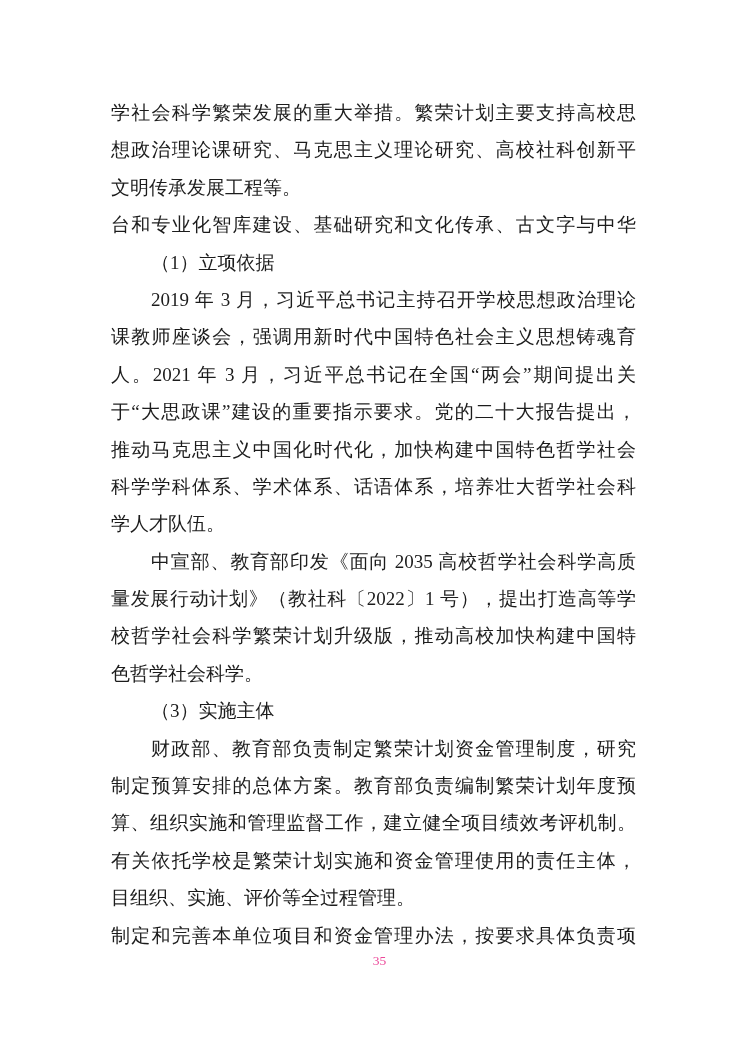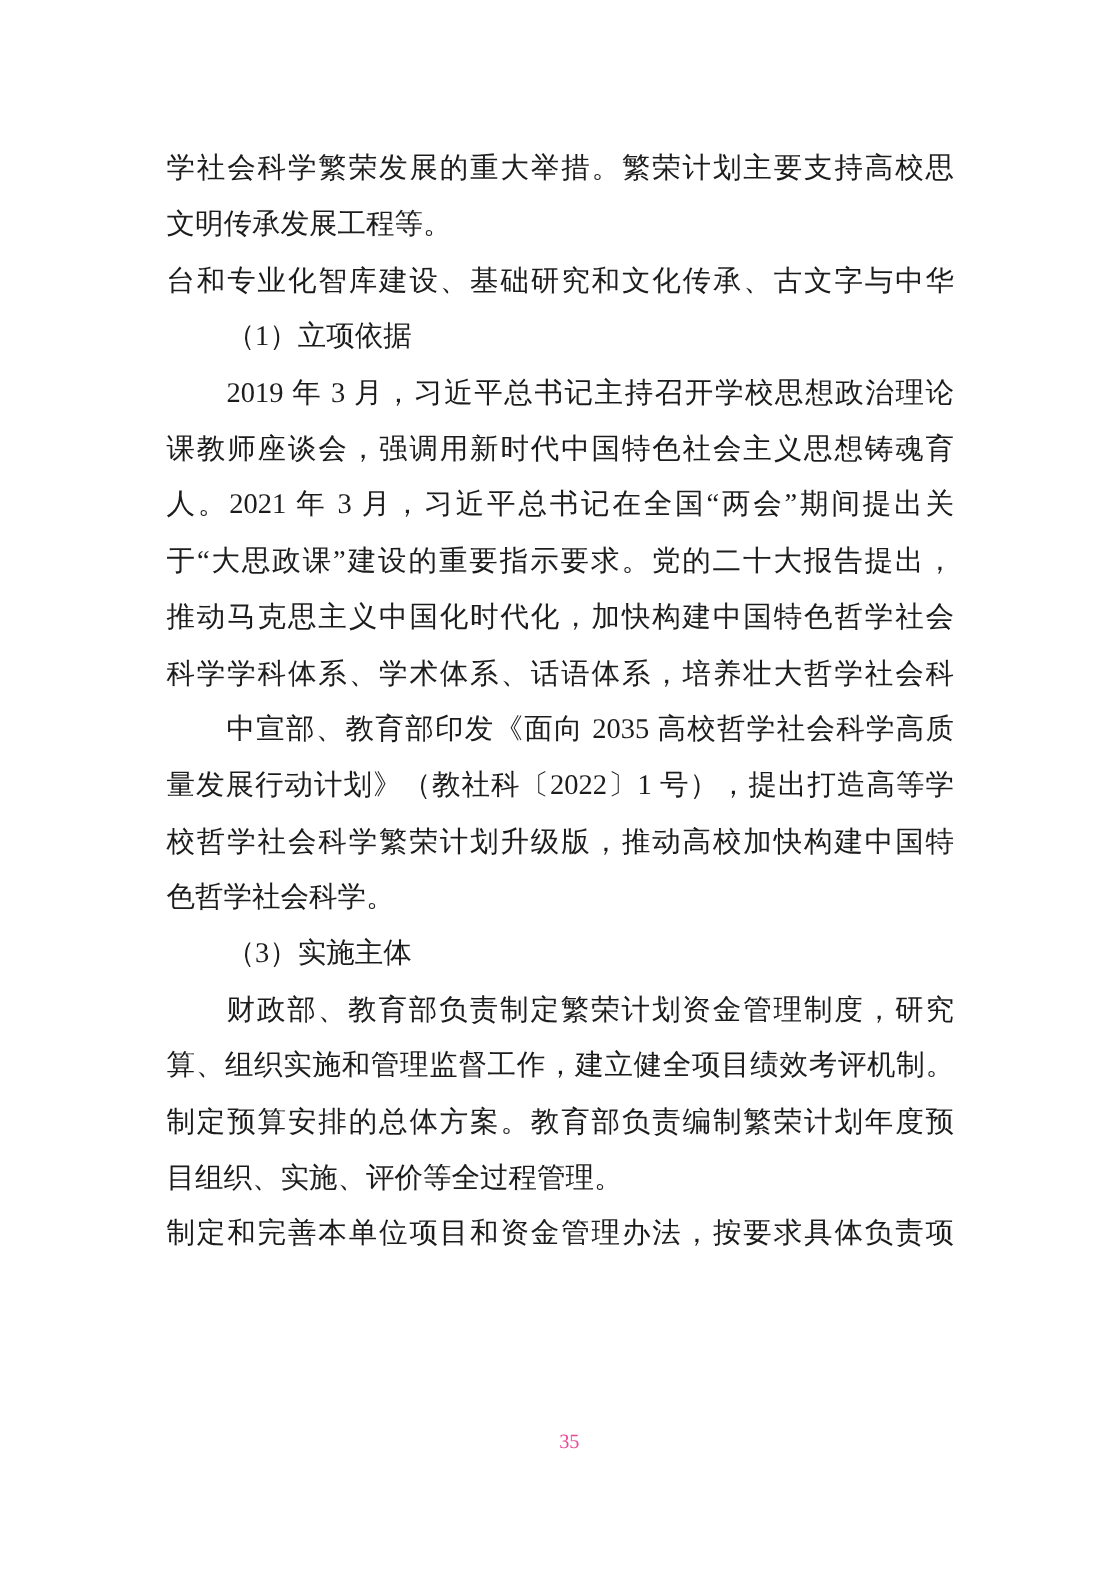--- a/index.html
+++ b/index.html
@@ -55,34 +55,37 @@
     font-size: 13.5px;
     color: #ec4899;
   }
 </style>
 </head>
 <body>
 
 <div class="page">
   <div class="text-block">
       <div class="line fill">学社会科学繁荣发展的重大举措。繁荣计划主要支持高校思</div>
+      <div class="line fill">想政治理论课研究、马克思主义理论研究、高校社科创新平</div>
       <div class="line">文明传承发展工程等。</div>
       <div class="line fill">台和专业化智库建设、基础研究和文化传承、古文字与中华</div>
       <div class="line indent">（1）立项依据</div>
       <div class="line indent fill">2019 年 3 月，习近平总书记主持召开学校思想政治理论</div>
       <div class="line fill">课教师座谈会，强调用新时代中国特色社会主义思想铸魂育</div>
       <div class="line fill">人。2021 年 3 月，习近平总书记在全国“两会”期间提出关</div>
       <div class="line fill">于“大思政课”建设的重要指示要求。党的二十大报告提出，</div>
       <div class="line fill">推动马克思主义中国化时代化，加快构建中国特色哲学社会</div>
       <div class="line fill">科学学科体系、学术体系、话语体系，培养壮大哲学社会科</div>
+      <div class="line">学人才队伍。</div>
       <div class="line indent fill">中宣部、教育部印发《面向 2035 高校哲学社会科学高质</div>
       <div class="line fill">量发展行动计划》（教社科〔2022〕1 号），提出打造高等学</div>
       <div class="line fill">校哲学社会科学繁荣计划升级版，推动高校加快构建中国特</div>
       <div class="line">色哲学社会科学。</div>
       <div class="line indent">（3）实施主体</div>
       <div class="line indent fill">财政部、教育部负责制定繁荣计划资金管理制度，研究</div>
+      <div class="line fill">制定预算安排的总体方案。教育部负责编制繁荣计划年度预</div>
       <div class="line fill">算、组织实施和管理监督工作，建立健全项目绩效考评机制。</div>
-      <div class="line fill">制定预算安排的总体方案。教育部负责编制繁荣计划年度预</div>
+      <div class="line fill">有关依托学校是繁荣计划实施和资金管理使用的责任主体，</div>
       <div class="line">目组织、实施、评价等全过程管理。</div>
       <div class="line fill">制定和完善本单位项目和资金管理办法，按要求具体负责项</div>
     </div>
   <div class="page-number">35</div>
 </div>
 
 </body></html>

